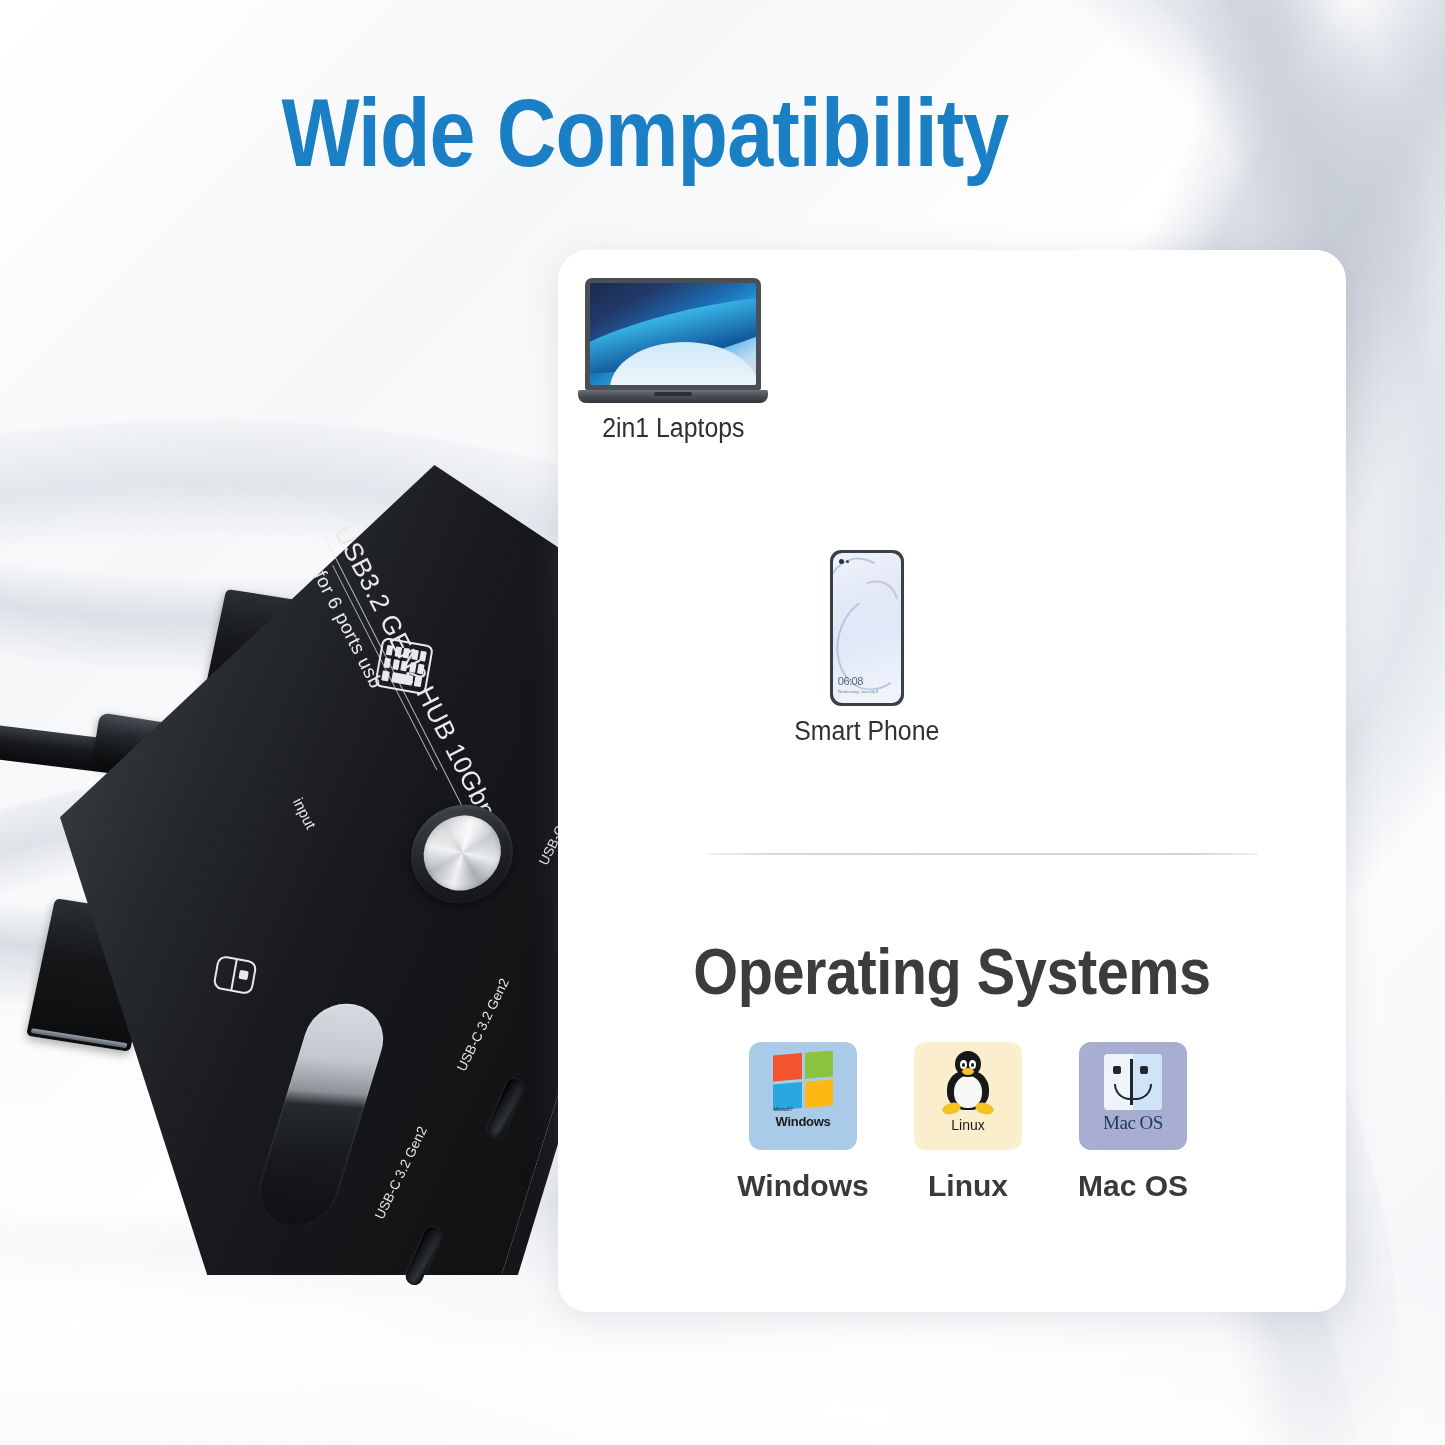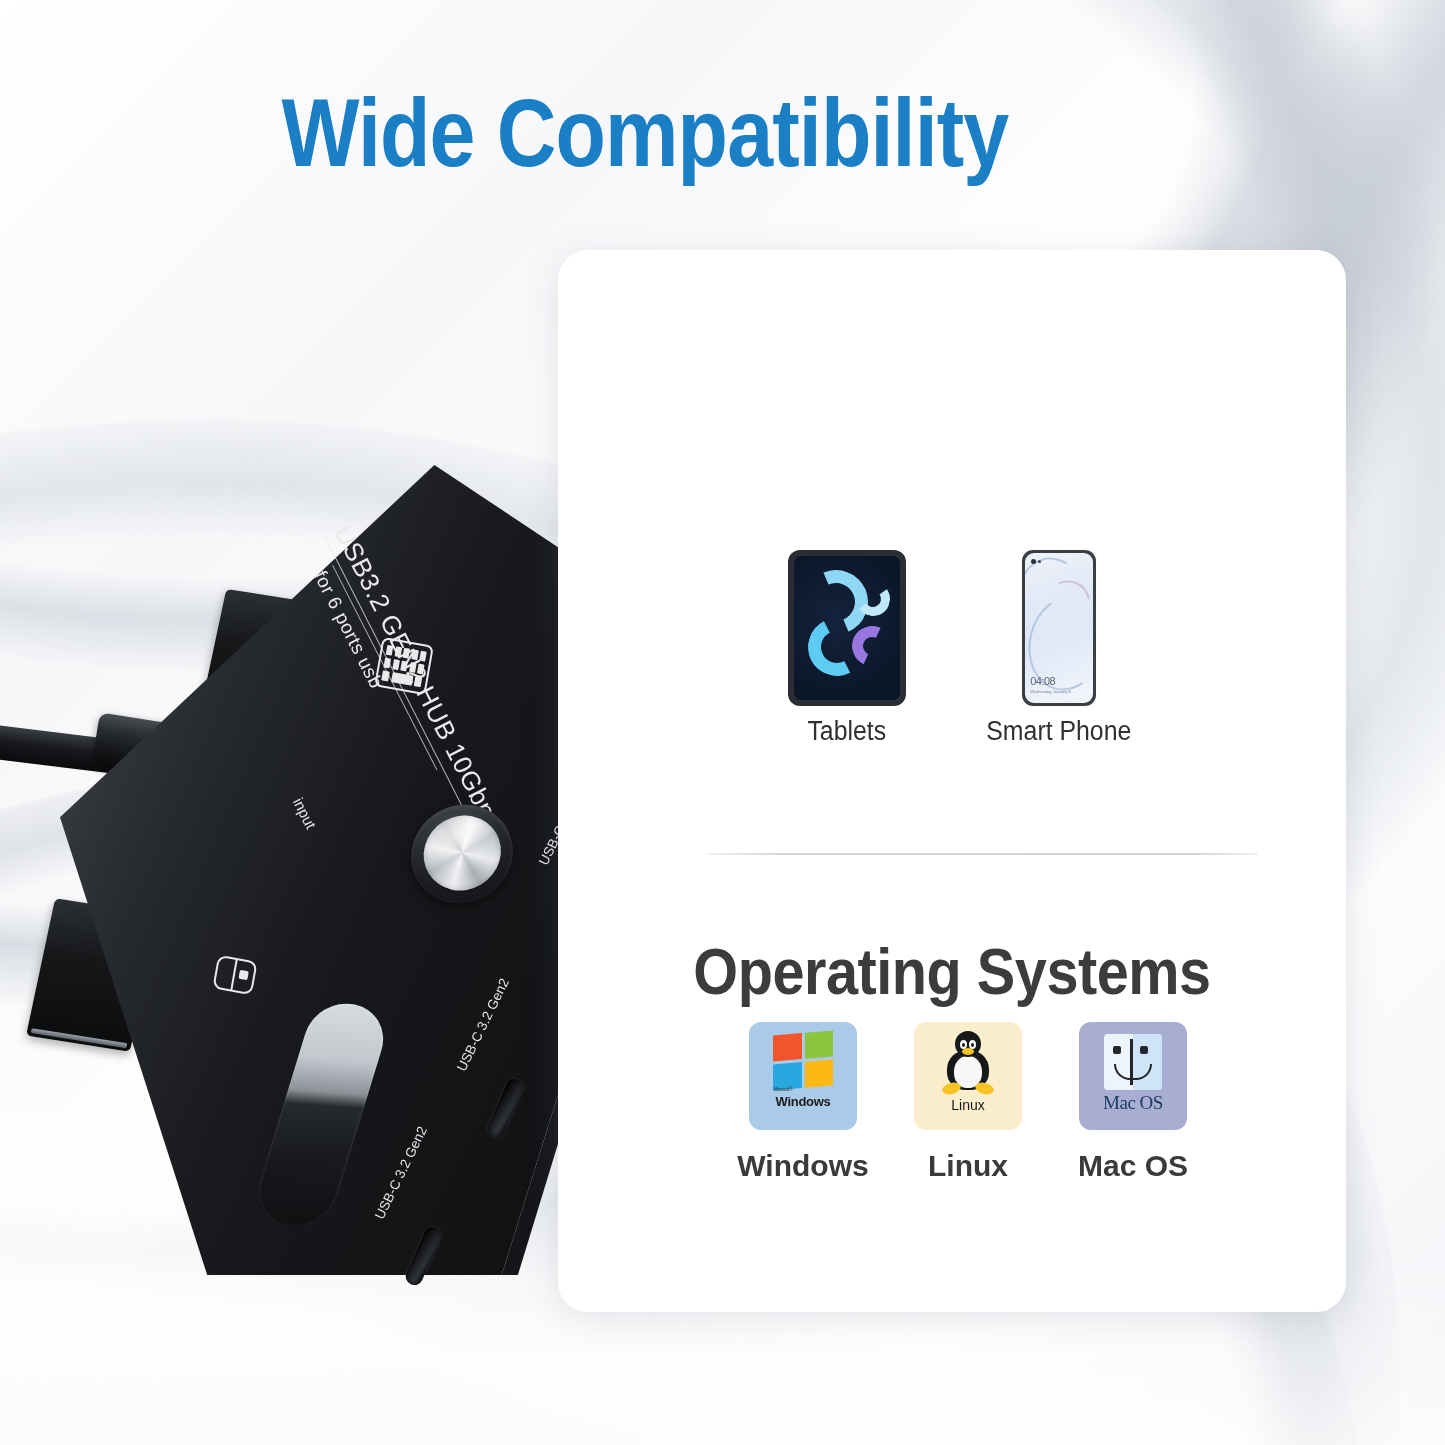--- a/index.html
+++ b/index.html
@@ -149,21 +149,21 @@
   #divider{ position:absolute; left:149px; top:603px; width:551px; height:2px;
       background:linear-gradient(90deg,#f2f2f2,#d8d8d8 12%,#d3d3d3 88%,#f2f2f2); }
 
   
   #os-title{
     position:absolute; left:0; top:685px; width:788px; text-align:center;
     font-size:64px; font-weight:bold; color:#3c3c3c; white-space:nowrap;
     font-family:"Liberation Sans Narrow","Liberation Sans",sans-serif;
     transform:scaleX(.9); letter-spacing:-.5px;
   }
-  #os-row{ position:absolute; left:170px; top:772px; width:480px;
+  #os-row{ position:absolute; left:170px; top:792px; width:480px;
       display:flex; justify-content:space-between; }
   .os{ display:flex; flex-direction:column; align-items:center; width:150px; }
   .os .tile{ width:108px; height:108px; border-radius:12px; position:relative; overflow:hidden;
       display:flex; flex-direction:column; align-items:center; justify-content:flex-start; }
   .os .cap{ margin-top:19px; font-size:30px; font-weight:bold; color:#3a3a3a;
       font-family:"Liberation Sans",sans-serif; white-space:nowrap; }
 
   .tile-win{ background:#a9cbe8; }
   .winlogo{ width:60px; height:55px; margin-top:11px; display:grid;
       grid-template-columns:1fr 1fr; grid-template-rows:1fr 1fr; gap:3px; transform:skewY(-5deg); }
@@ -384,51 +384,47 @@
     </div>
   </div>
 </div>
 
 <div id="card">
 
   <div class="dev-row" id="devrow1">
 
 
 
-  </div>
-
-  <div class="dev-row" id="devrow2">
-
     <div class="dev">
       <div class="art">
-        <div class="tab">
-            <div class="body">
-              <div class="scr">
-          <span class="rib r1"></span>
-                <span class="rib r2"></span>
-          <span class="rib r3"></span>
-                <span class="rib r4"></span>
-        </div>
+        <div class="mb">
+          <div class="lid">
+              <div class="scr"></div>
             </div>
-          </div>
+          <div class="base"></div>
+        </div>
       </div>
-      <div class="cap">Tablets</div>
-    </div>
+      <div class="cap">2in1 Laptops</div>
+    </div>
+  </div>
+
+  <div class="dev-row" id="devrow2">
+
 
     <div class="dev">
       <div class="art">
         <div class="ph">
             <div class="body">
               <div class="scr">
           <span class="sw s1"></span>
                 <span class="sw s2"></span>
                 <span class="sw s3"></span>
           <span class="punch"></span>
                 <span class="punch2"></span>
-          <span class="time">04:08</span>
+          <span class="time">06:08</span>
           <span class="dt">Wednesday, January 8</span>
         </div>
             </div>
           </div>
       </div>
       <div class="cap">Smart Phone</div>
     </div>
   </div>
 
   <div id="divider"></div>

